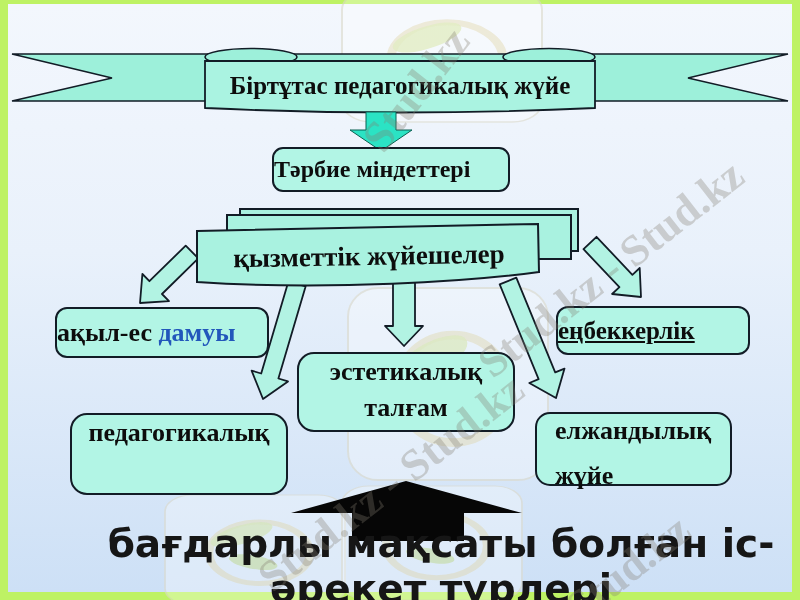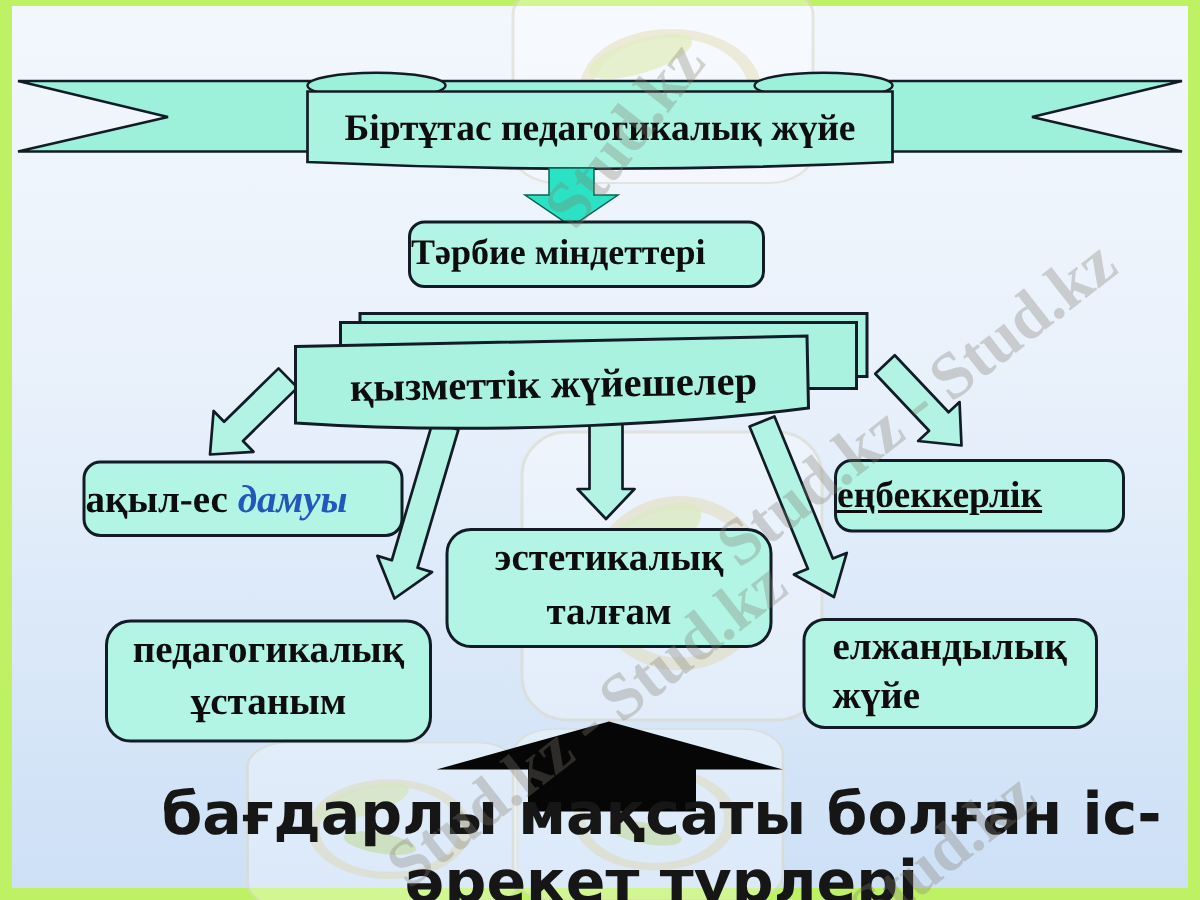--- a/index.html
+++ b/index.html
@@ -35,22 +35,22 @@
           border-radius:14px; font-weight:bold; color:var(--text);
           display:flex; align-items:center; text-align:center; }
   .banner-title { left:205px; top:63px;  width:390px; height:46px; font-size:25px; }
   .tarbie  { left:272px; top:147px; width:234px; height:41px; font-size:24px; border-radius:11px; }
   .stack-label { left:200px; top:233px; width:338px; height:46px; font-size:27px; transform:rotate(-1deg); }
   .akyl    { left:55px;  top:307px; width:210px; height:47px; font-size:26px; border-radius:12px; }
   .enbek   { left:556px; top:306px; width:190px; height:45px; font-size:25px; border-radius:12px;text-decoration:underline; }
   .estet   { left:297px; top:352px; width:214px; height:76px; font-size:26px; line-height:36px; border-radius:17px; flex-direction:column; }
   .adam    { left:70px;  top:413px; width:214px; height:78px; font-size:26px; line-height:35px; border-radius:17px; flex-direction:column; }
   .elzhan  { left:535px; top:412px; width:197px; height:74px; font-size:26px; line-height:33px; border-radius:15px;
-             flex-direction:column; align-items:flex-start; padding-left:18px; box-sizing:border-box; text-align:left; }
-  .blue { color:var(--text-blue);font-style:italic; }
+             flex-direction:column; align-items:flex-start; padding-left:18px; box-sizing:border-box; text-align:left;gap:12px; }
+  .blue { color:var(--text-blue); }
   .caption { left:81px; top:546px; width:720px; height:40px;
              font-family:"DejaVu Sans","Liberation Sans",sans-serif;
              font-size:39px; color:#161616; letter-spacing:0px; }
 
   .wm-text { position:absolute; font-family:"Liberation Serif",serif; font-weight:bold;
              font-size:44px; color:rgba(130,125,112,.32); transform-origin:0 0;
              white-space:nowrap; pointer-events:none; }
   .wm1 { left:352px; top:130px; transform:rotate(-52deg); }
   .wm2 { left:468px; top:348px; transform:rotate(-38deg); }
   .wm3 { left:248px; top:562px; transform:rotate(-38deg); }
@@ -113,21 +113,20 @@
     <span>еңбеккерлік</span>
   </div>
 
   <div class="node estet">
     <span>эстетикалық</span>
     <span>талғам</span>
   </div>
 
   <div class="node adam">
     <span>педагогикалық</span>
-    <span>ұстаным</span>
   </div>
 
   <div class="node elzhan">
     <span>елжандылық</span>
     <span>жүйе</span>
   </div>
 
   <div class="txt caption">бағдарлы мақсаты болған іс-әрекет түрлері</div>
 
   <div class="wm-text wm1">Stud.kz</div>

